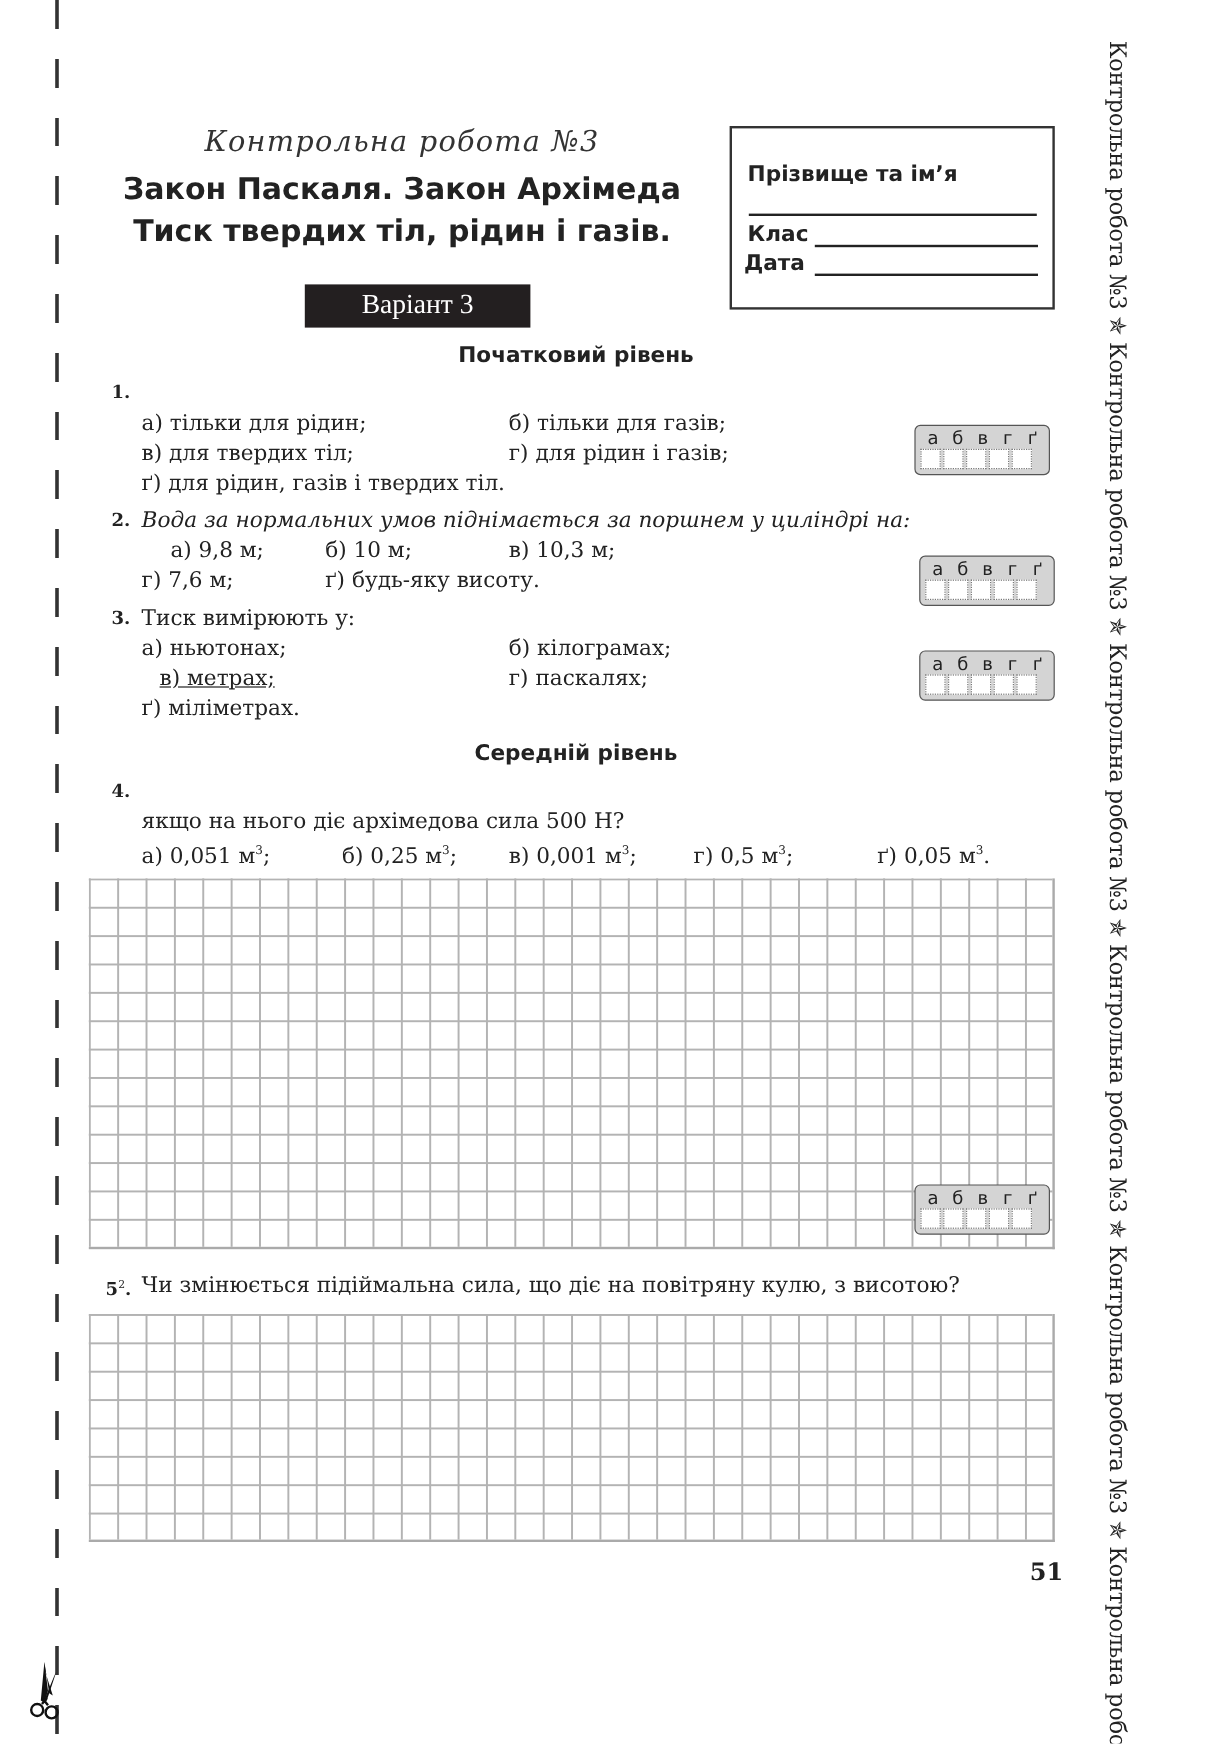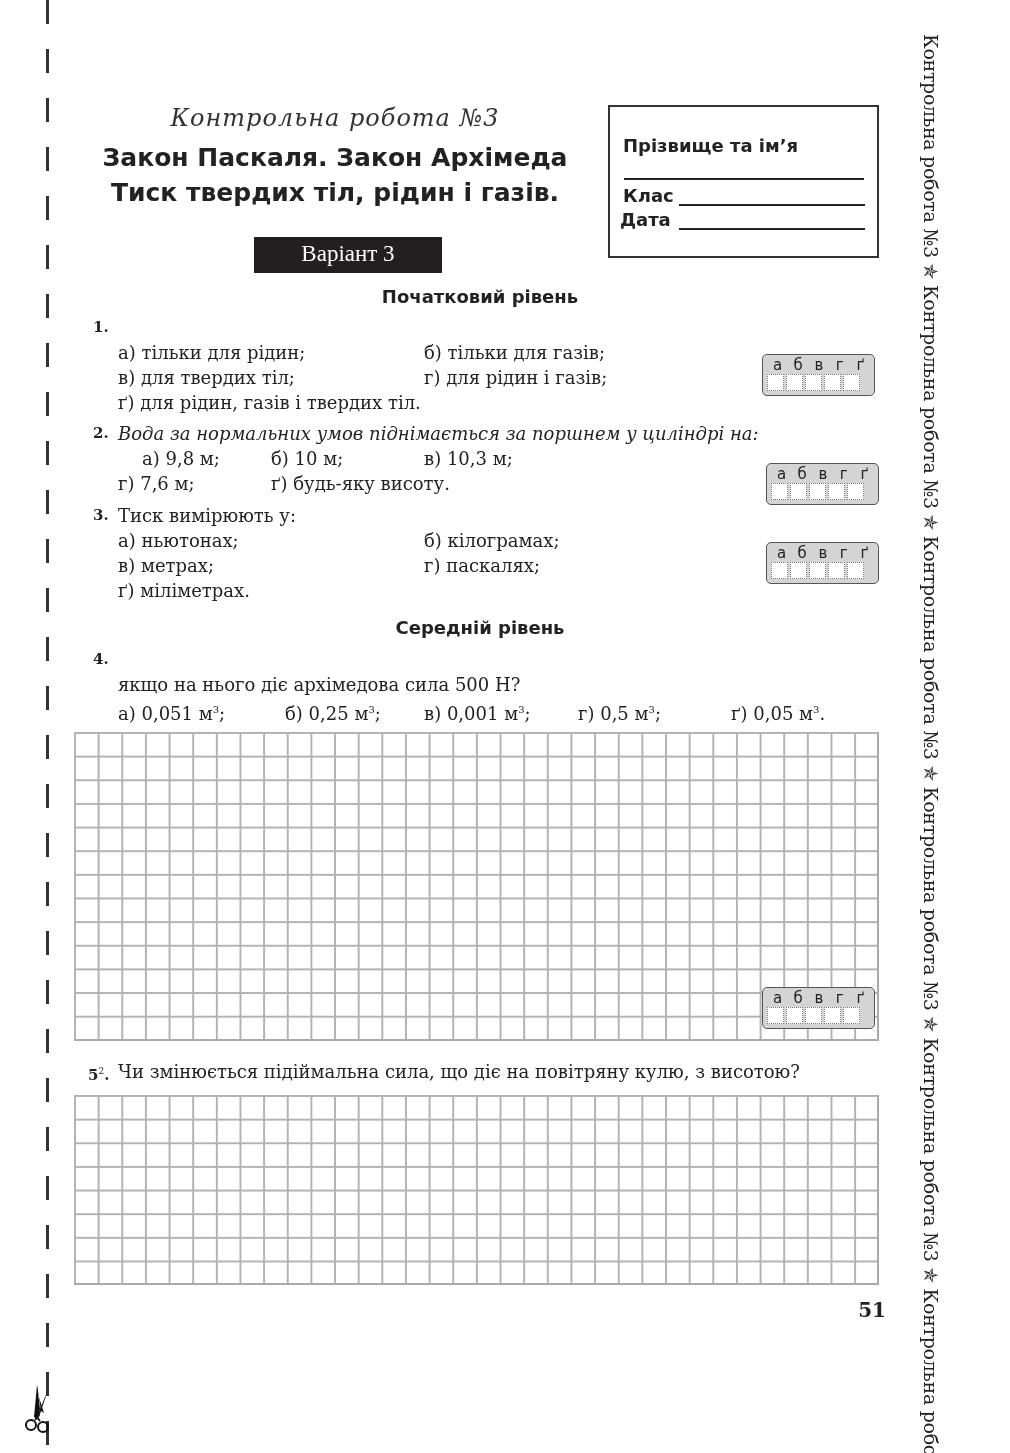--- a/index.html
+++ b/index.html
@@ -133,21 +133,21 @@
       <span></span>
       <span></span>
     </div>
 </div>
 
 <div class="abs q" style="left:93px;top:503px;width:660px;height:100px;">
   <span class="q-text qnum" style="left:0;top:0;">3.</span>
   <span class="q-text" style="left:25px;top:0;">Тиск вимірюють у:</span>
   <span class="q-text" style="left:25px;top:25px;">а) ньютонах;</span>
   <span class="q-text" style="left:331px;top:25px;">б) кілограмах;</span>
-  <span class="q-text" style="left:25px;top:50px;">в) метрах;</span>
+  <span class="q-text" style="left:40px;top:50px;text-decoration:underline;">в) метрах;</span>
   <span class="q-text" style="left:331px;top:50px;">г) паскалях;</span>
   <span class="q-text" style="left:25px;top:75px;">ґ) міліметрах.</span>
 </div>
 <div class="abs ans" style="left:766px;top:542px;">
   <div class="ans-letters">
       <span>а</span>
       <span>б</span>
       <span>в</span>
       <span>г</span>
       <span>ґ</span>

